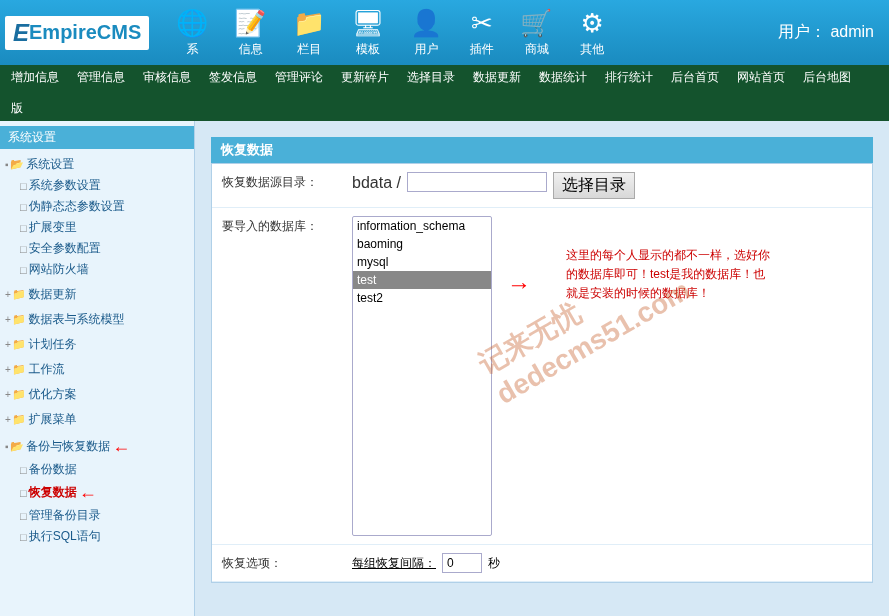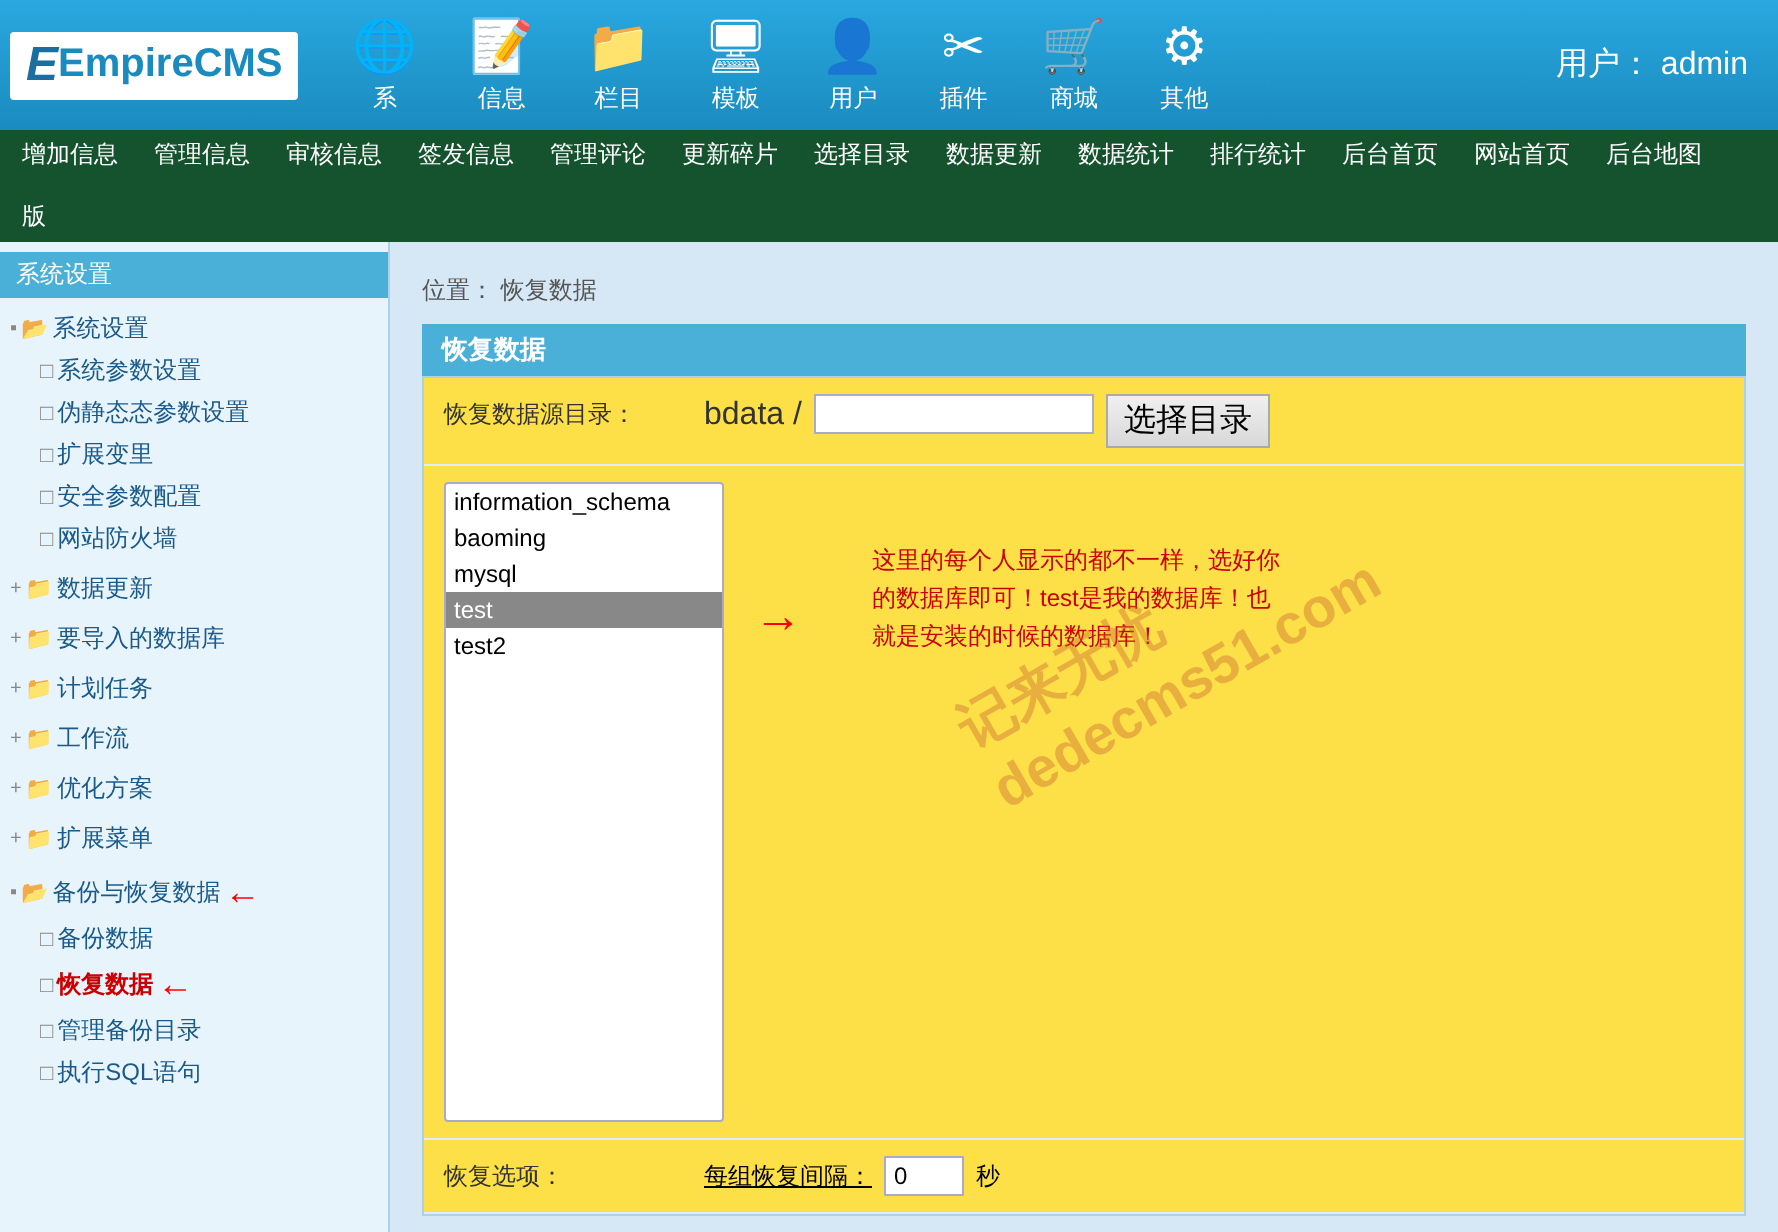--- a/index.html
+++ b/index.html
@@ -33,21 +33,21 @@
     .folder-icon { color: #f0a000; font-size: 11px; }
     .doc-icon { color: #888; font-size: 11px; }
 
     
     .content { flex: 1; padding: 8px; overflow-y: auto; }
     .breadcrumb { margin-bottom: 8px; font-size: 12px; color: #333; }
     .breadcrumb span { color: #555; }
 
     
     .panel-title { background: #4ab0d8; color: white; padding: 4px 10px; font-size: 13px; font-weight: bold; margin-bottom: 0; }
-    .panel-body { background: #fde047; border: 1px solid #b0d0e8; padding: 0; }
+    .panel-body { background: #ffffff; border: 1px solid #b0d0e8; padding: 0; }
     .form-row { display: flex; align-items: flex-start; padding: 8px 10px; border-bottom: 1px solid #e0eef8; }
     .form-label { width: 130px; color: #333; font-size: 12px; padding-top: 2px; flex-shrink: 0; }
     .form-field { flex: 1; display: flex; align-items: flex-start; gap: 6px; flex-wrap: wrap; }
     .form-input { border: 1px solid #aac; padding: 2px 4px; font-size: 12px; width: 140px; }
     .form-btn { background: linear-gradient(180deg, #f0f0f0, #d8d8d8); border: 1px solid #aaa; padding: 2px 8px; font-size: 16px; cursor: pointer; }
     .db-select { border: 1px solid #aac; width: 140px; height: 320px; font-size: 12px; }
     .db-select option { padding: 2px 4px; }
     .bdata-prefix { font-size: 16px; color: #333; padding-top: 2px; }
     .recover-options { display: flex; align-items: center; gap: 6px; }
     .recover-interval-label { font-size: 12px; text-decoration: underline; }
@@ -160,21 +160,21 @@
       <div class="tree-root">
         <span class="icon">+</span>
         <span class="folder-icon">📁</span>
         <a>数据更新</a>
       </div>
     </div>
     <div class="tree-item">
       <div class="tree-root">
         <span class="icon">+</span>
         <span class="folder-icon">📁</span>
-        <a>要导入的数据库</a>
+        <a>数据表与系统模型</a>
       </div>
     </div>
     <div class="tree-item">
       <div class="tree-root">
         <span class="icon">+</span>
         <span class="folder-icon">📁</span>
         <a>计划任务</a>
       </div>
     </div>
     <div class="tree-item">
@@ -221,39 +221,36 @@
       <div class="tree-child">
         <span class="doc-icon">□</span>
         <a>执行SQL语句</a>
       </div>
     </div>
   </div>
 
   <div class="content-wrapper">
     <div class="content">
 
-      <div class="breadcrumb">
-        <span>位置：</span>
-        <span>恢复数据</span>
-      </div>
 
       <div>
         <div class="panel-title">恢复数据</div>
         <div class="panel-body">
 
           <div class="form-row">
             <div class="form-label">恢复数据源目录：</div>
             <div class="form-field">
               <span class="bdata-prefix">bdata /</span>
               <input class="form-input" type="text" value="" style="">
               <button class="form-btn">选择目录</button>
             </div>
           </div>
 
           <div class="form-row" style="align-items:flex-start; position:relative;">
+            <div class="form-label">要导入的数据库：</div>
             <div class="form-field" style="position:relative;">
               <select class="db-select" size="10">
                 <option>information_schema</option>
                 <option>baoming</option>
                 <option>mysql</option>
                 <option selected="" style="background:#888;color:white;">test</option>
                 <option>test2</option>
               </select>
 
               <div style="position:absolute; left:155px; top:60px; color:red; font-size:24px; transform: rotate(180deg);">←</div>

